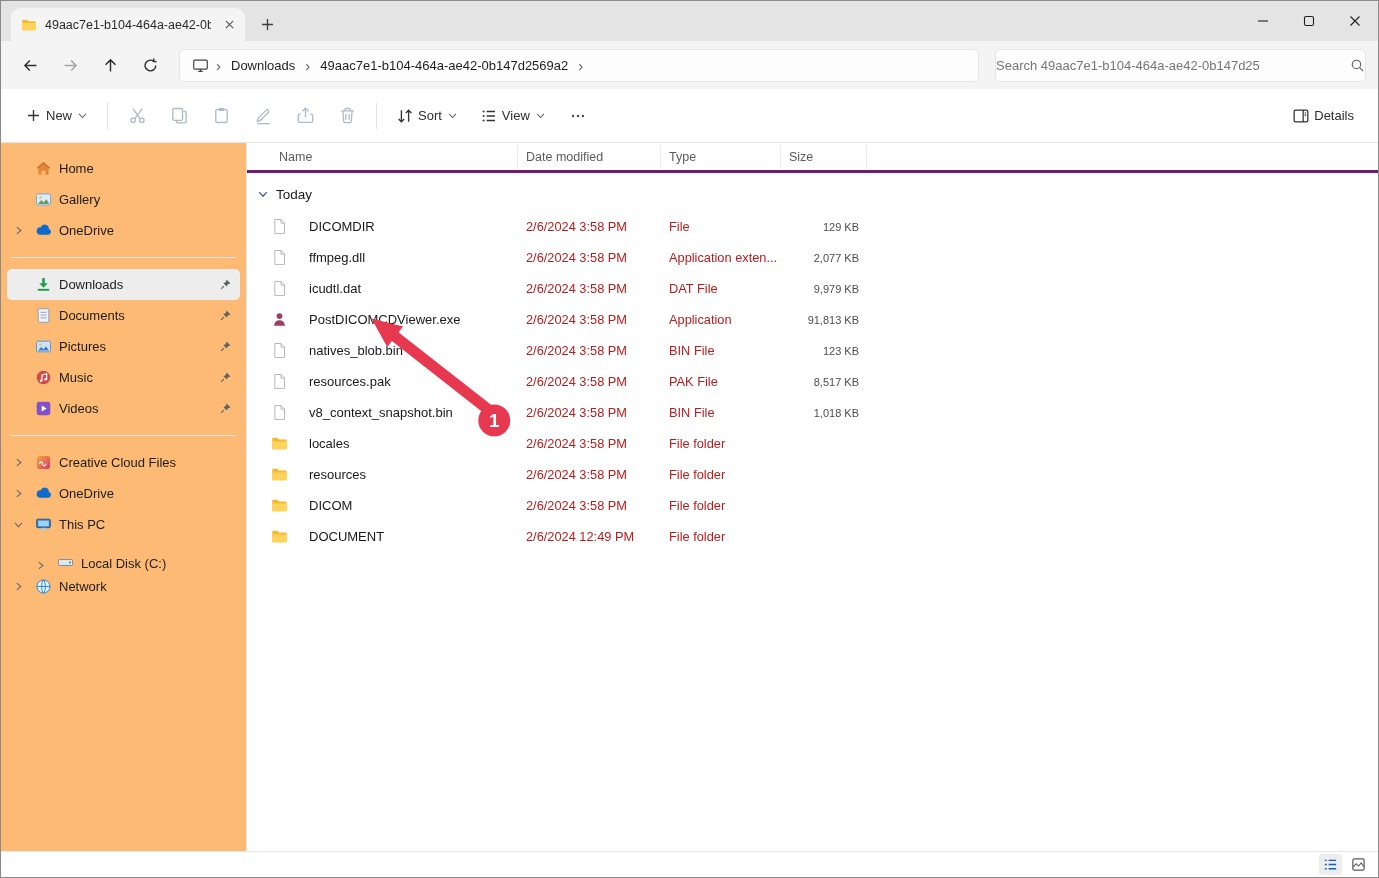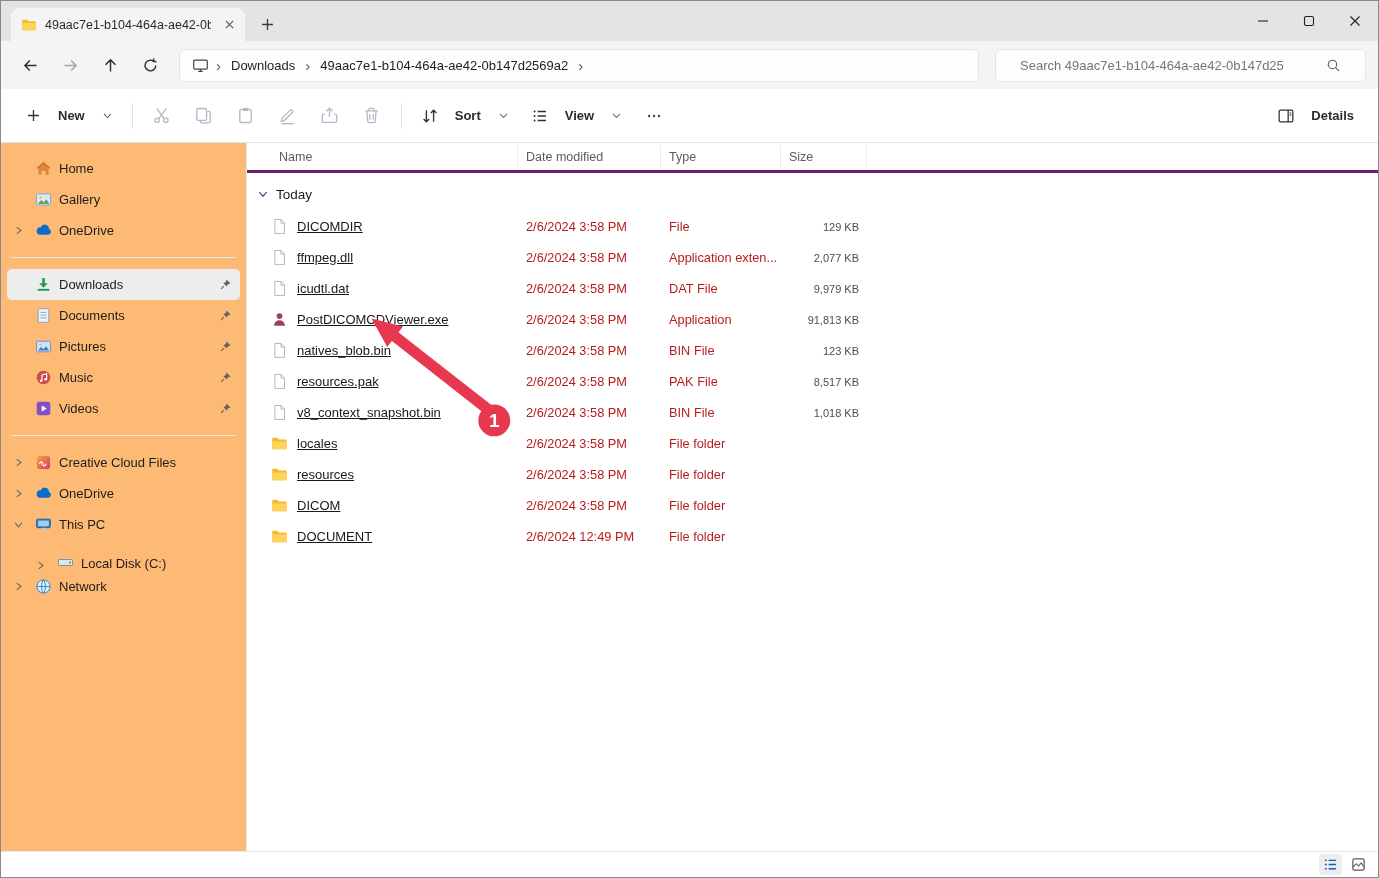--- a/index.html
+++ b/index.html
@@ -17,28 +17,28 @@
   .win-btn{width:46px;height:100%;display:flex;align-items:center;justify-content:center;color:#1f1f1f;}
 
   
   .navbar{height:48px;background:#f4f4f4;display:flex;align-items:center;padding:0 12px;gap:6px;}
   .nav-btn{width:34px;height:34px;border-radius:6px;display:flex;align-items:center;justify-content:center;color:#2e2e2e;flex:0 0 auto;}
   .nav-btn.disabled{color:#a3a3a3;}
   .addressbar{height:33px;width:800px;background:#fdfdfd;border:1px solid #e5e5e5;border-radius:5px;margin-left:6px;display:flex;align-items:center;padding:0 8px;gap:2px;flex:0 0 auto;color:#333;}
   .crumb{padding:4px 7px;border-radius:4px;white-space:nowrap;font-size:13px;color:#1f1f1f;}
   .crumb-sep{color:#5a5a5a;padding:0 1px;font-size:15px;line-height:1;}
   .crumb-device{display:flex;align-items:center;color:#444;padding:0 4px;}
-  .searchbox{height:33px;flex:1;margin-left:10px;background:#fdfdfd;border:1px solid #e5e5e5;border-radius:5px;display:flex;align-items:center;padding:0 24px;gap:8px;}
+  .searchbox{height:33px;flex:1;margin-left:10px;background:#fdfdfd;border:1px solid #e5e5e5;border-radius:5px;display:flex;align-items:center;padding:0 0;gap:8px;}
   .searchbox input{flex:1;border:none;outline:none;background:transparent;font:inherit;font-size:13px;color:#333;}
   .searchbox input::placeholder{color:#767676;}
   .search-icon{color:#5f5f5f;display:flex;}
 
   
   .toolbar{height:54px;background:#fff;border-bottom:1px solid #e4e4e4;display:flex;align-items:center;padding:0 14px;gap:2px;}
-  .tb-btn{display:flex;align-items:center;gap:16px;padding:8px 10px;border-radius:5px;color:#333;font-weight:bold;}
+  .tb-btn{display:flex;align-items:center;gap:4px;padding:8px 10px;border-radius:5px;color:#333;}
   .tb-label{font-size:13px;color:#2c2c2c;}
   .tb-chev{color:#666;display:flex;margin-left:1px;}
   .tb-icon-btn{width:40px;height:38px;display:flex;align-items:center;justify-content:center;border-radius:5px;color:#afbac8;}
   .tb-sep{width:1px;height:26px;background:#e3e3e3;margin:0 7px;flex:0 0 auto;}
   .tb-right{margin-left:auto;display:flex;align-items:center;}
 
   
   .content{display:flex;height:708px;}
   .sidebar{width:246px;border-right:1px solid #e9e9e9;padding:10px 6px 0 6px;overflow:hidden;background:#fdba74;}
   .sb-item{display:flex;align-items:center;height:31px;border-radius:5px;padding:0 8px 0 2px;gap:4px;}
@@ -50,21 +50,21 @@
   .sb-sep{height:1px;background:#e6e6e6;margin:11px 4px;}
 
   .main{flex:1;position:relative;background:#fff;}
   .colheaders{display:grid;grid-template-columns:271px 143px 120px 86px;height:30px;align-items:center;color:#5c5c5c;font-size:12.5px;border-bottom:3px solid #701a75;}
   .colh{border-right:1px solid #ebebeb;padding:5px 8px;height:24px;display:flex;align-items:center;}
   .colh.first{padding-left:32px;}
   .group-row{display:flex;align-items:center;gap:7px;height:30px;margin:6px 0 2px;padding-left:10px;font-size:13.5px;color:#1a1a1a;}
   .group-chev{display:flex;color:#3f4d8f;}
   .file-row{display:grid;grid-template-columns:271px 143px 120px 86px;height:31px;align-items:center;border-radius:4px;}
   .cell{white-space:nowrap;overflow:hidden;}
-  .c-name{display:flex;align-items:center;gap:9px;padding-left:24px;color:#191919;font-size:13px;text-decoration:underline;}
+  .c-name{display:flex;align-items:center;gap:21px;padding-left:24px;color:#191919;font-size:13px;}
   .c-date,.c-type{color:#b91c1c;padding-left:8px;font-size:12.8px;}
   .c-size{color:#4e4e4e;text-align:right;padding-right:8px;font-size:11px;}
   .icon{display:inline-flex;align-items:center;justify-content:center;}
 
   
   .statusbar{position:absolute;left:0;right:0;bottom:0;height:26px;border-top:1px solid #e7e7e7;background:#fff;display:flex;align-items:center;justify-content:flex-end;padding:0 8px;gap:5px;}
   .status-btn{width:23px;height:21px;display:flex;align-items:center;justify-content:center;border-radius:3px;color:#5a5a5a;}
   .status-btn.active{color:#0b64c0;background:#ededed;}
 
   

